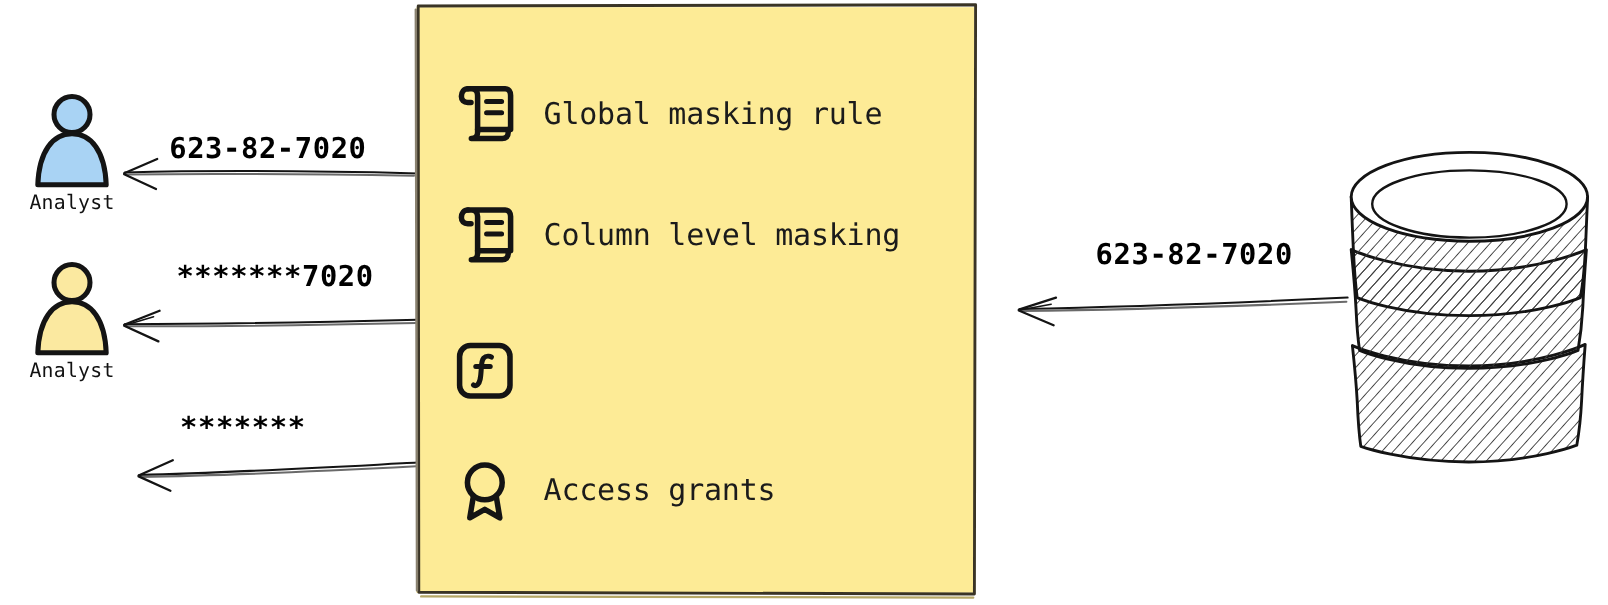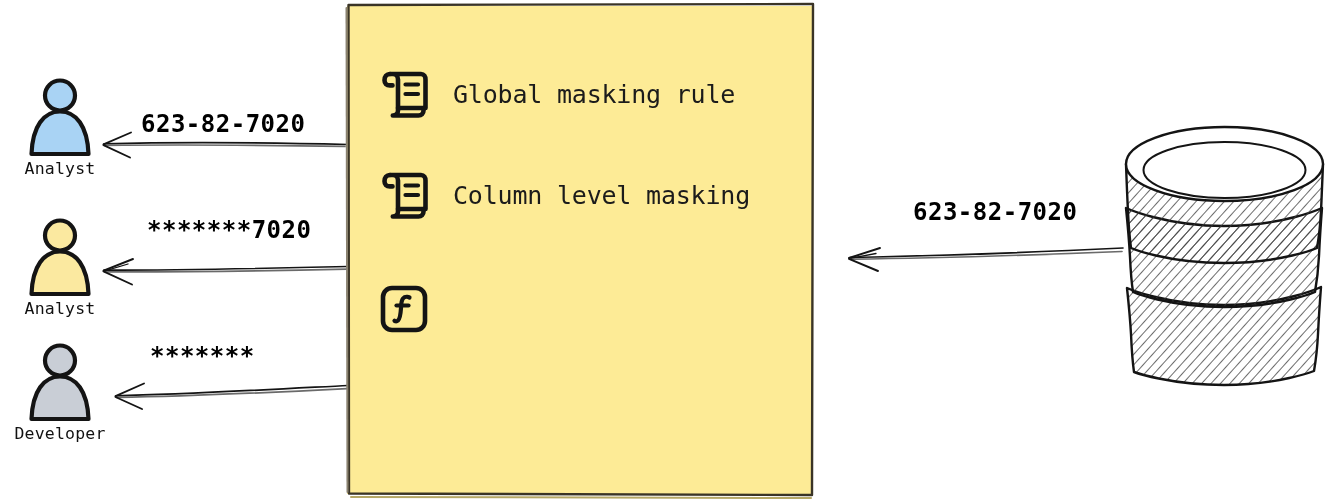--- a/index.html
+++ b/index.html
@@ -115,27 +115,20 @@
   </div>
 
   <div class="actor" id="actor-support" style="left:0px; top:218px;">
     <svg class="person" viewBox="0 0 78 80">
       <circle cx="39" cy="17.5" r="15" fill="#fbe9a0" stroke="#141414" stroke-width="4.2"></circle>
       <path d="M10.5 76 C11.5 48 23 33.5 39 33.5 C55 33.5 66.5 48 67.5 76 Z" fill="#fbe9a0" stroke="#141414" stroke-width="4.2" stroke-linejoin="round"></path>
     </svg>
     <div class="actor-label">Analyst</div>
   </div>
 
-  <div class="actor" id="actor-developer" style="left:0px; top:343px;">
-    <svg class="person" viewBox="0 0 78 80">
-      <circle cx="39" cy="17.5" r="15" fill="#c9ced6" stroke="#141414" stroke-width="4.2"></circle>
-      <path d="M10.5 76 C11.5 48 23 33.5 39 33.5 C55 33.5 66.5 48 67.5 76 Z" fill="#c9ced6" stroke="#141414" stroke-width="4.2" stroke-linejoin="round"></path>
-    </svg>
-    <div class="actor-label">Developer</div>
-  </div>
 
   <div class="flow" id="flow-analyst" style="left:95px; top:118px; width:255px; height:46px;">
     <svg width="255" height="46" viewBox="0 0 255 46">
       <path d="M253 26.5 C200 25.2 90 23.6 9 25.8" fill="none" stroke="#141414" stroke-width="1.7" stroke-linecap="round"></path>
       <path d="M250 28.4 C198 27.6 92 26.4 10 27.4" fill="none" stroke="#6a6a6a" stroke-width="1.7" stroke-linecap="round"></path>
       <path d="M8.5 26.4 L36 14.5" fill="none" stroke="#141414" stroke-width="1.9" stroke-linecap="round"></path>
       <path d="M8.5 27.2 L35 39.5" fill="none" stroke="#141414" stroke-width="1.9" stroke-linecap="round"></path>
     </svg>
   </div>
   <div class="flow-label" style="left:141px; top:110px;">623-82-7020</div>
@@ -189,20 +182,27 @@
     </div>
 
     <div class="policy-row" style="top:271px;">
       <svg class="row-icon" viewBox="0 0 54 54">
         <rect x="6" y="6" width="42" height="42" rx="9" ry="9" fill="none" stroke="#141414" stroke-width="4.6"></rect>
         <path d="M32.5 15.5 C32.5 15.5 28.5 13.5 26 16.5 C24.2 18.6 24.2 22.5 24 26 C23.6 32.5 23.2 36.5 21 38.5 C19 40.3 17.5 38.8 17.5 38.8" fill="none" stroke="#141414" stroke-width="4.2" stroke-linecap="round"></path>
         <path d="M19.5 23.5 L31.5 23.5" fill="none" stroke="#141414" stroke-width="4.2" stroke-linecap="round"></path>
       </svg>
     </div>
 
+    <div class="policy-row" style="top:370px;">
+      <svg class="row-icon" viewBox="0 0 54 54">
+        <circle cx="27" cy="21" r="14.5" fill="none" stroke="#141414" stroke-width="4.6"></circle>
+        <path d="M17.5 32.5 L14.5 50.5 L27 43.5 L39.5 50.5 L36.5 32.5" fill="none" stroke="#141414" stroke-width="4.6" stroke-linejoin="round" stroke-linecap="round"></path>
+      </svg>
+      <div class="row-label">Access grants</div>
+    </div>
   </div>
 
   <div class="flow" id="flow-database" style="left:840px; top:230px; width:285px; height:46px;">
     <svg width="285" height="46" viewBox="0 0 285 46">
       <path d="M283 18.0 C220 21.0 90 26.0 10 27.5" fill="none" stroke="#141414" stroke-width="1.7" stroke-linecap="round"></path>
       <path d="M282 21.5 C219 24.0 92 28.2 11 29.2" fill="none" stroke="#6a6a6a" stroke-width="1.7" stroke-linecap="round"></path>
       <path d="M9 28.0 L40 18.0" fill="none" stroke="#141414" stroke-width="1.9" stroke-linecap="round"></path>
       <path d="M9 28.8 L38 41.0" fill="none" stroke="#141414" stroke-width="1.9" stroke-linecap="round"></path>
       <path d="M11 28.2 L36 23.5" fill="none" stroke="#141414" stroke-width="1.3" stroke-linecap="round"></path>
     </svg>

